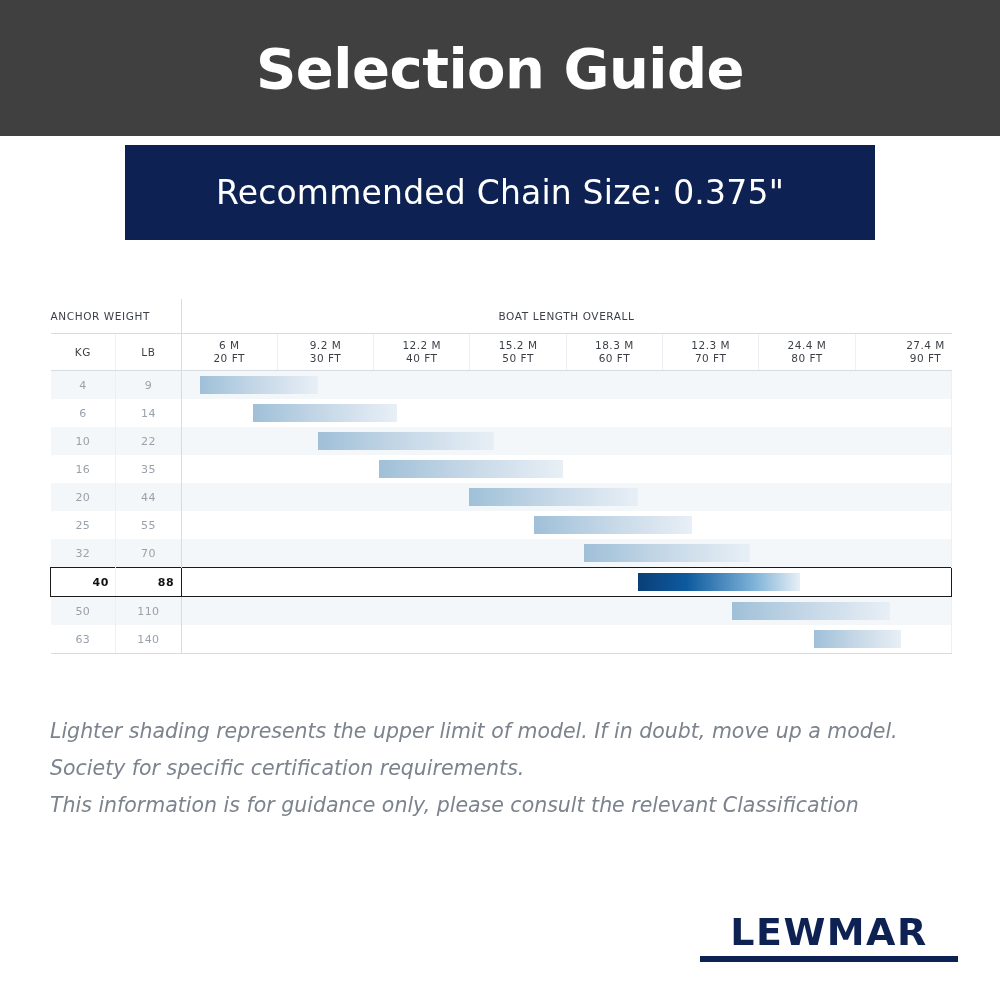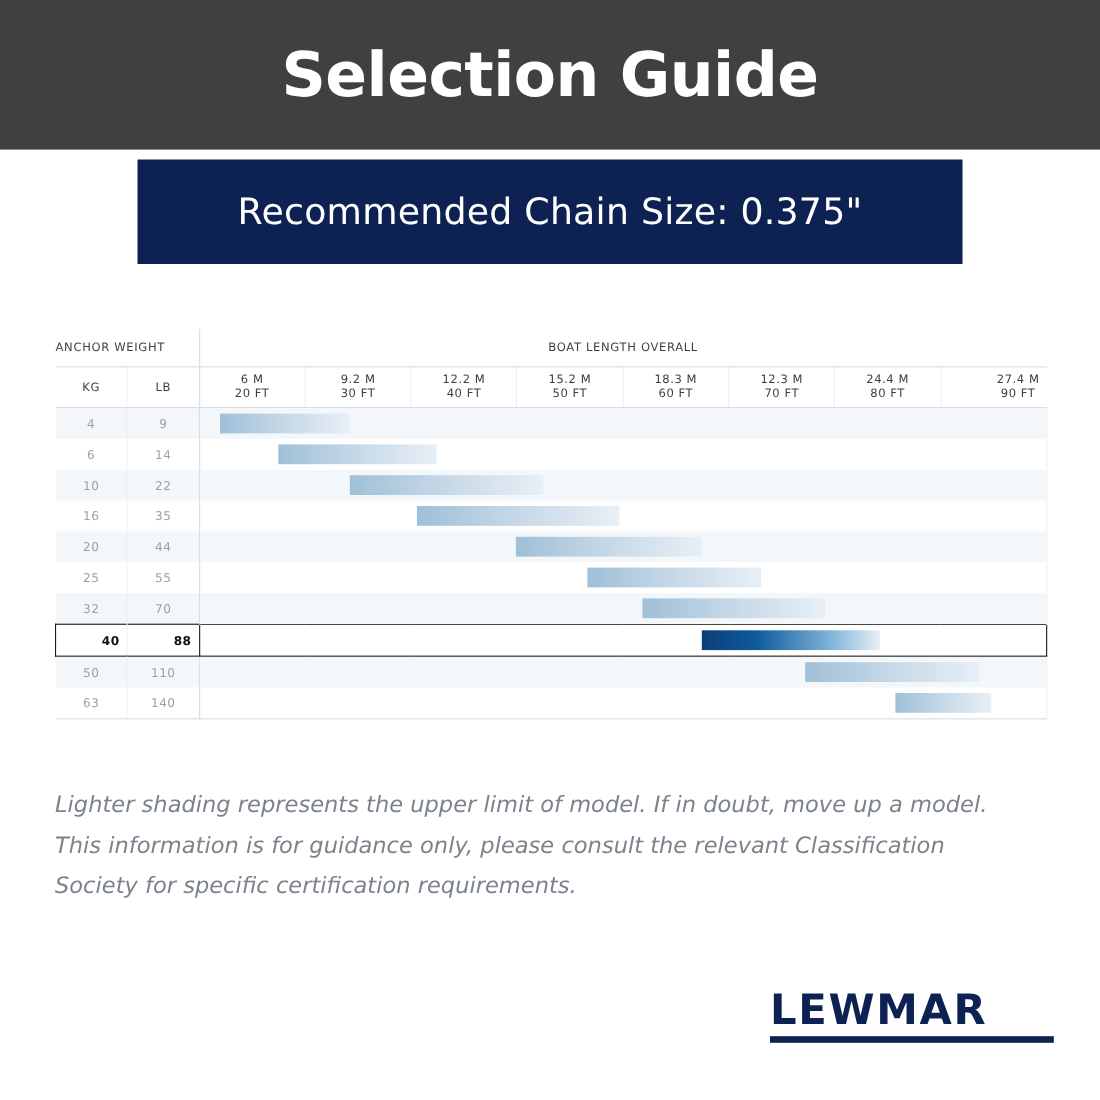--- a/index.html
+++ b/index.html
@@ -180,22 +180,22 @@
     line-height: 35px;
     font-weight: 400;
   }
   .notes p { margin: 0; font-style: italic; }
   .notes p + p { margin-top: 2px; }
 
   
   .logo-wrap {
     position: absolute;
     right: 42px;
-    bottom: 52px;
-    text-align: left;
+    bottom: 38px;
+    text-align: center;
   }
   .logo-text {
     font-size: 38px;
     font-weight: bold;
     color: #0d2252;
     letter-spacing: 1.5px;
     font-family: "DejaVu Sans", sans-serif;
     line-height: 40px;
   }
   .logo-rule {
@@ -375,20 +375,20 @@
           </div>
         </td>
       </tr>
 
     </tbody>
   </table>
 </div>
 
 <div class="notes">
   <p>Lighter shading represents the upper limit of model. If in doubt, move up a model.</p>
+  <p>Society for specific certification requirements.</p>
   <p>This information is for guidance only, please consult the relevant Classification</p>
-  <p>Society for specific certification requirements.</p>
 </div>
 
 <div class="logo-wrap">
   <div class="logo-text">LEWMAR</div>
   <div class="logo-rule"></div>
 </div>
 
 </body></html>

